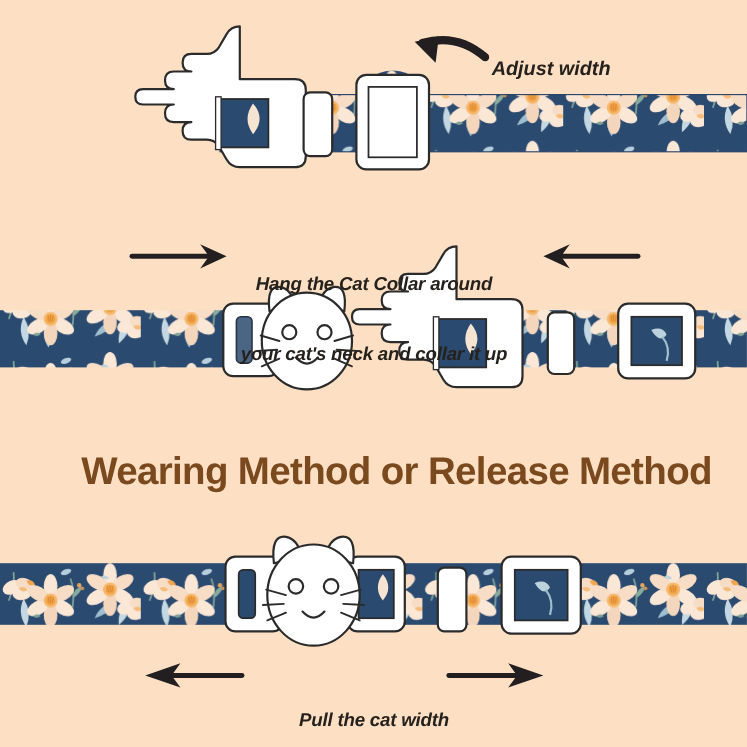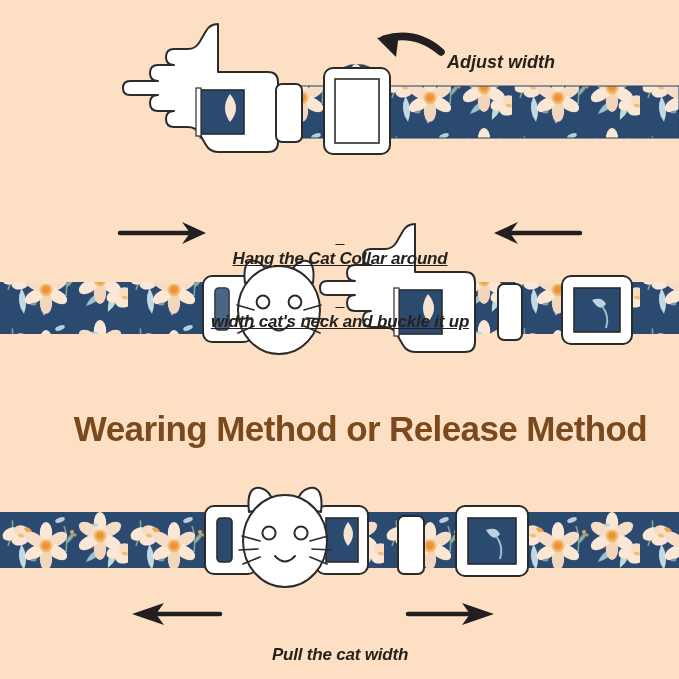--- a/index.html
+++ b/index.html
@@ -252,23 +252,23 @@
   </g>
   <g>
     <path d="M408,614 L478,614" stroke="#231f20" stroke-width="4.5" stroke-linecap="round"></path>
     <path d="M462,603 L494,614 L462,625 L470,614 z" fill="#231f20"></path>
   </g>
 </svg>
 
 
 <div class="txt label-adjust" style="left:447px;top:52px;">Adjust width</div>
 
-<div class="txt instr" style="left:190px;top:206px;width:300px;text-decoration:underline;">
+<div class="txt instr" style="left:190px;top:206px;width:300px;">
   <div>Hang the Cat Collar around</div>
-  <div>width cat's neck and buckle it up</div>
+  <div>your cat's neck and collar it up</div>
 </div>
 
 <div class="txt heading" style="top:409px;">Wearing Method or Release Method</div>
 
 <div class="txt instr" style="left:215px;top:602px;width:250px;">
   <div>Pull the cat width</div>
   
 </div>
 
 </div>

